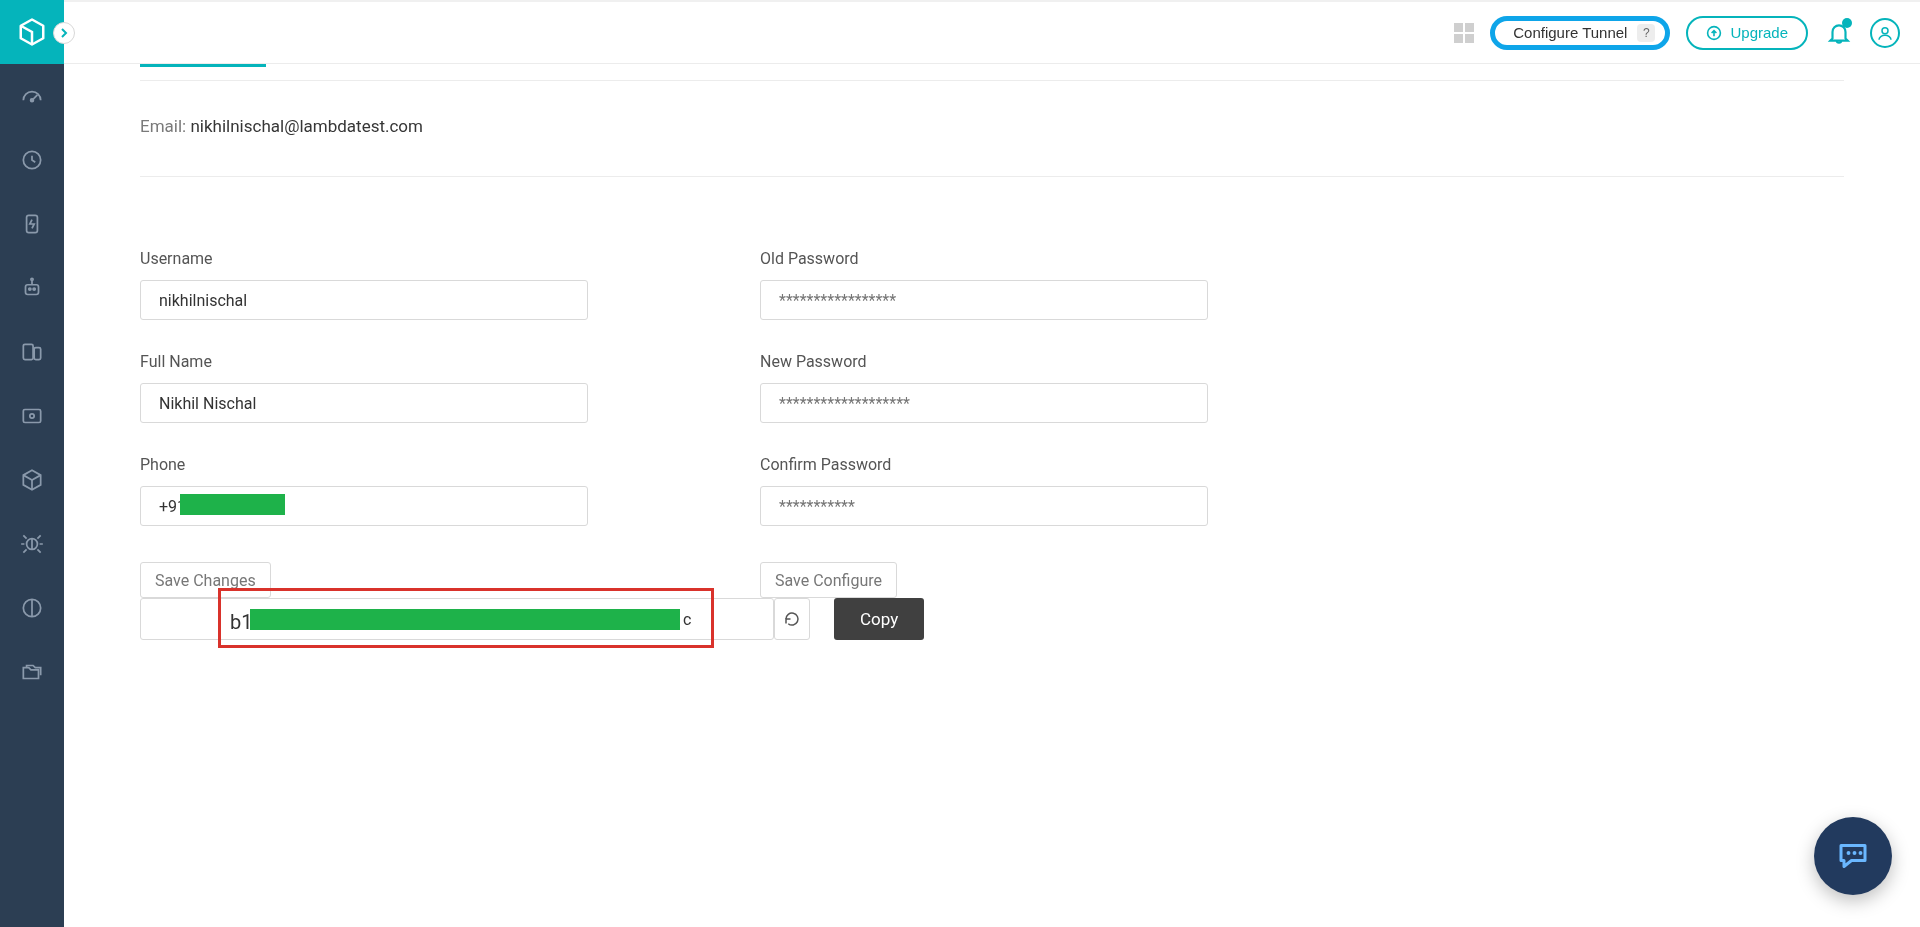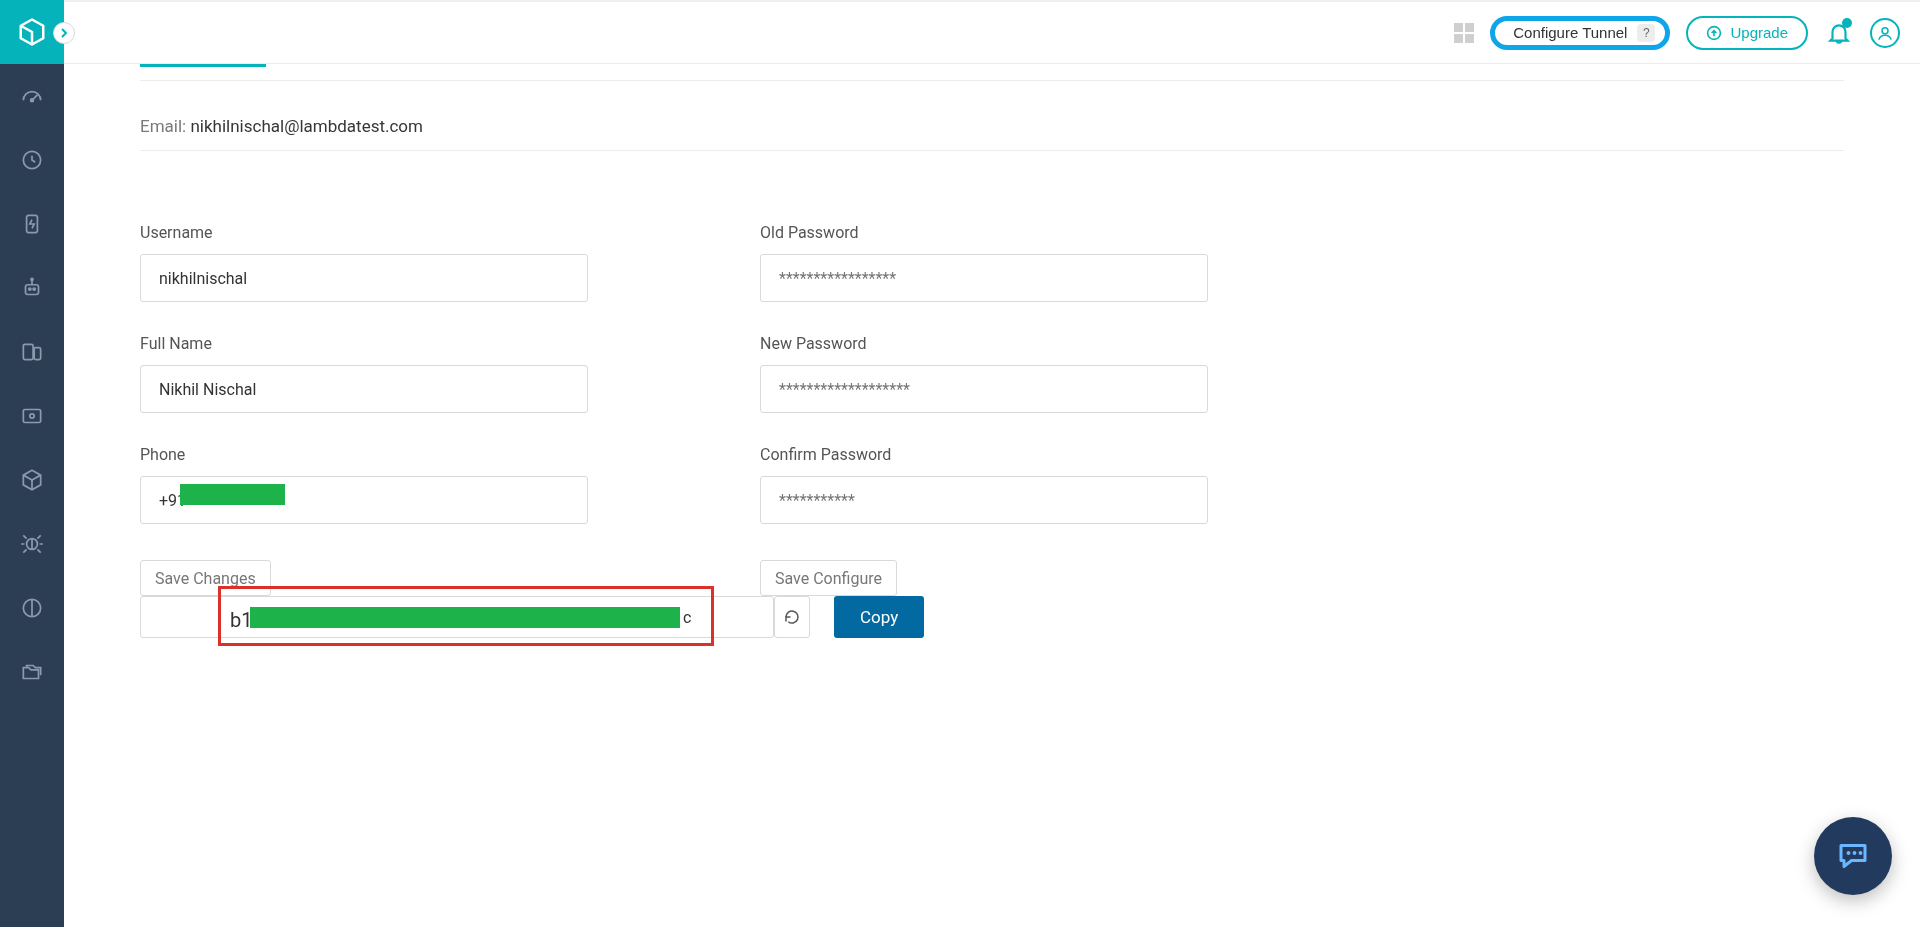--- a/index.html
+++ b/index.html
@@ -33,46 +33,46 @@
   .avatar { width:30px; height:30px; border-radius:50%; border:2px solid #05b4bb; display:flex; align-items:center; justify-content:center; }
   .avatar svg { width:18px; height:18px; stroke:#05b4bb; fill:none; stroke-width:2; }
 
   
   .content { position:absolute; left:64px; top:64px; right:0; bottom:0; overflow-y:scroll; background:#ffffff; }
   .inner { padding:0 76px 60px 76px; }
   
   .tab-row { height:17px; border-bottom:1px solid #ececec; position:relative; }
   .tab-row .teal { position:absolute; left:0; top:0; width:126px; height:3px; background:#05b4bb; }
 
-  .email-row { padding:35px 0 14px 0; font-size:17px; border-bottom:1px solid #ececec; }
+  .email-row { padding:35px 0 40px 0; font-size:17px; border-bottom:1px solid #ececec; }
   .email-row .lbl { color:#7a7a7a; }
 
   .form-grid { display:grid; grid-template-columns: 1fr 1fr; column-gap:120px; padding-top:72px; max-width:1120px; }
   .fgroup { margin-bottom:32px; }
   .fgroup label { display:block; font-size:16px; color:#555; margin-bottom:12px; }
-  .finput { width:100%; max-width:448px; height:48px; border:1px solid #d9d9d9; border-radius:3px; padding:0 18px; font-size:16px; color:#333; font-family:inherit; position:relative; }
+  .finput { width:100%; max-width:448px; height:40px; border:1px solid #d9d9d9; border-radius:3px; padding:0 18px; font-size:16px; color:#333; font-family:inherit; position:relative; }
 
   .phone-wrap { position:relative; width:448px; }
   .phone-mask { position:absolute; left:40px; top:8px; width:105px; height:21px; background:#1eb24a; }
 
   .btn-secondary { height:36px; border:1px solid #d9d9d9; background:#ffffff; border-radius:3px; padding:0 14px; font-size:16px; color:#777; font-family:inherit; margin-top:4px; }
 
   .section-title { font-size:26px; font-weight:400; color:#333; margin-top:78px; margin-bottom:28px; }
 
   .token-row { display:flex; align-items:center; gap:24px; }
   .token-box-wrap { position:relative; }
   .token-input { width:634px; height:42px; border:1px solid #d9d9d9; border-radius:3px; padding:0 20px 0 90px; font-size:16px; font-family:inherit; color:#333; letter-spacing:0.3px; }
   .token-redbox { position:absolute; pointer-events:none; border:3px solid #d9322b; left:78px; top:-10px; width:496px; height:60px; }
   .token-mask { position:absolute; left:110px; top:11px; width:430px; height:21px; background:#1eb24a; }
   .token-prefix { position:absolute; left:90px; top:12px; font-size:20px; color:#333; }
   .token-suffix { position:absolute; left:543px; top:12px; font-size:16px; color:#333; }
 
   .refresh-btn { width:36px; height:42px; border:1px solid #d9d9d9; background:#fff; border-radius:3px; display:flex; align-items:center; justify-content:center; margin-left:-24px;}
   .refresh-btn svg { width:18px; height:18px; }
-  .copy-btn { height:42px; border:none; background:#0369a1; color:#ffffff; border-radius:3px; padding:0 26px; font-size:17px; font-family:inherit; }
+  .copy-btn { height:42px; border:none; background:#404040; color:#ffffff; border-radius:3px; padding:0 26px; font-size:17px; font-family:inherit; }
 
   
   .chat-fab { position:absolute; right:28px; bottom:32px; width:78px; height:78px; border-radius:50%; background:#223a5e; display:flex; align-items:center; justify-content:center; box-shadow:0 6px 18px rgba(0,0,0,.25); z-index:50; }
   .chat-fab svg { width:36px; height:36px; }
 
   
   .content::-webkit-scrollbar { width:18px; }
   .content::-webkit-scrollbar-thumb { background:#c5c5c5; border-radius:0; border:4px solid #f0f0f0; }
   .content::-webkit-scrollbar-track { background:#f0f0f0; }
 

